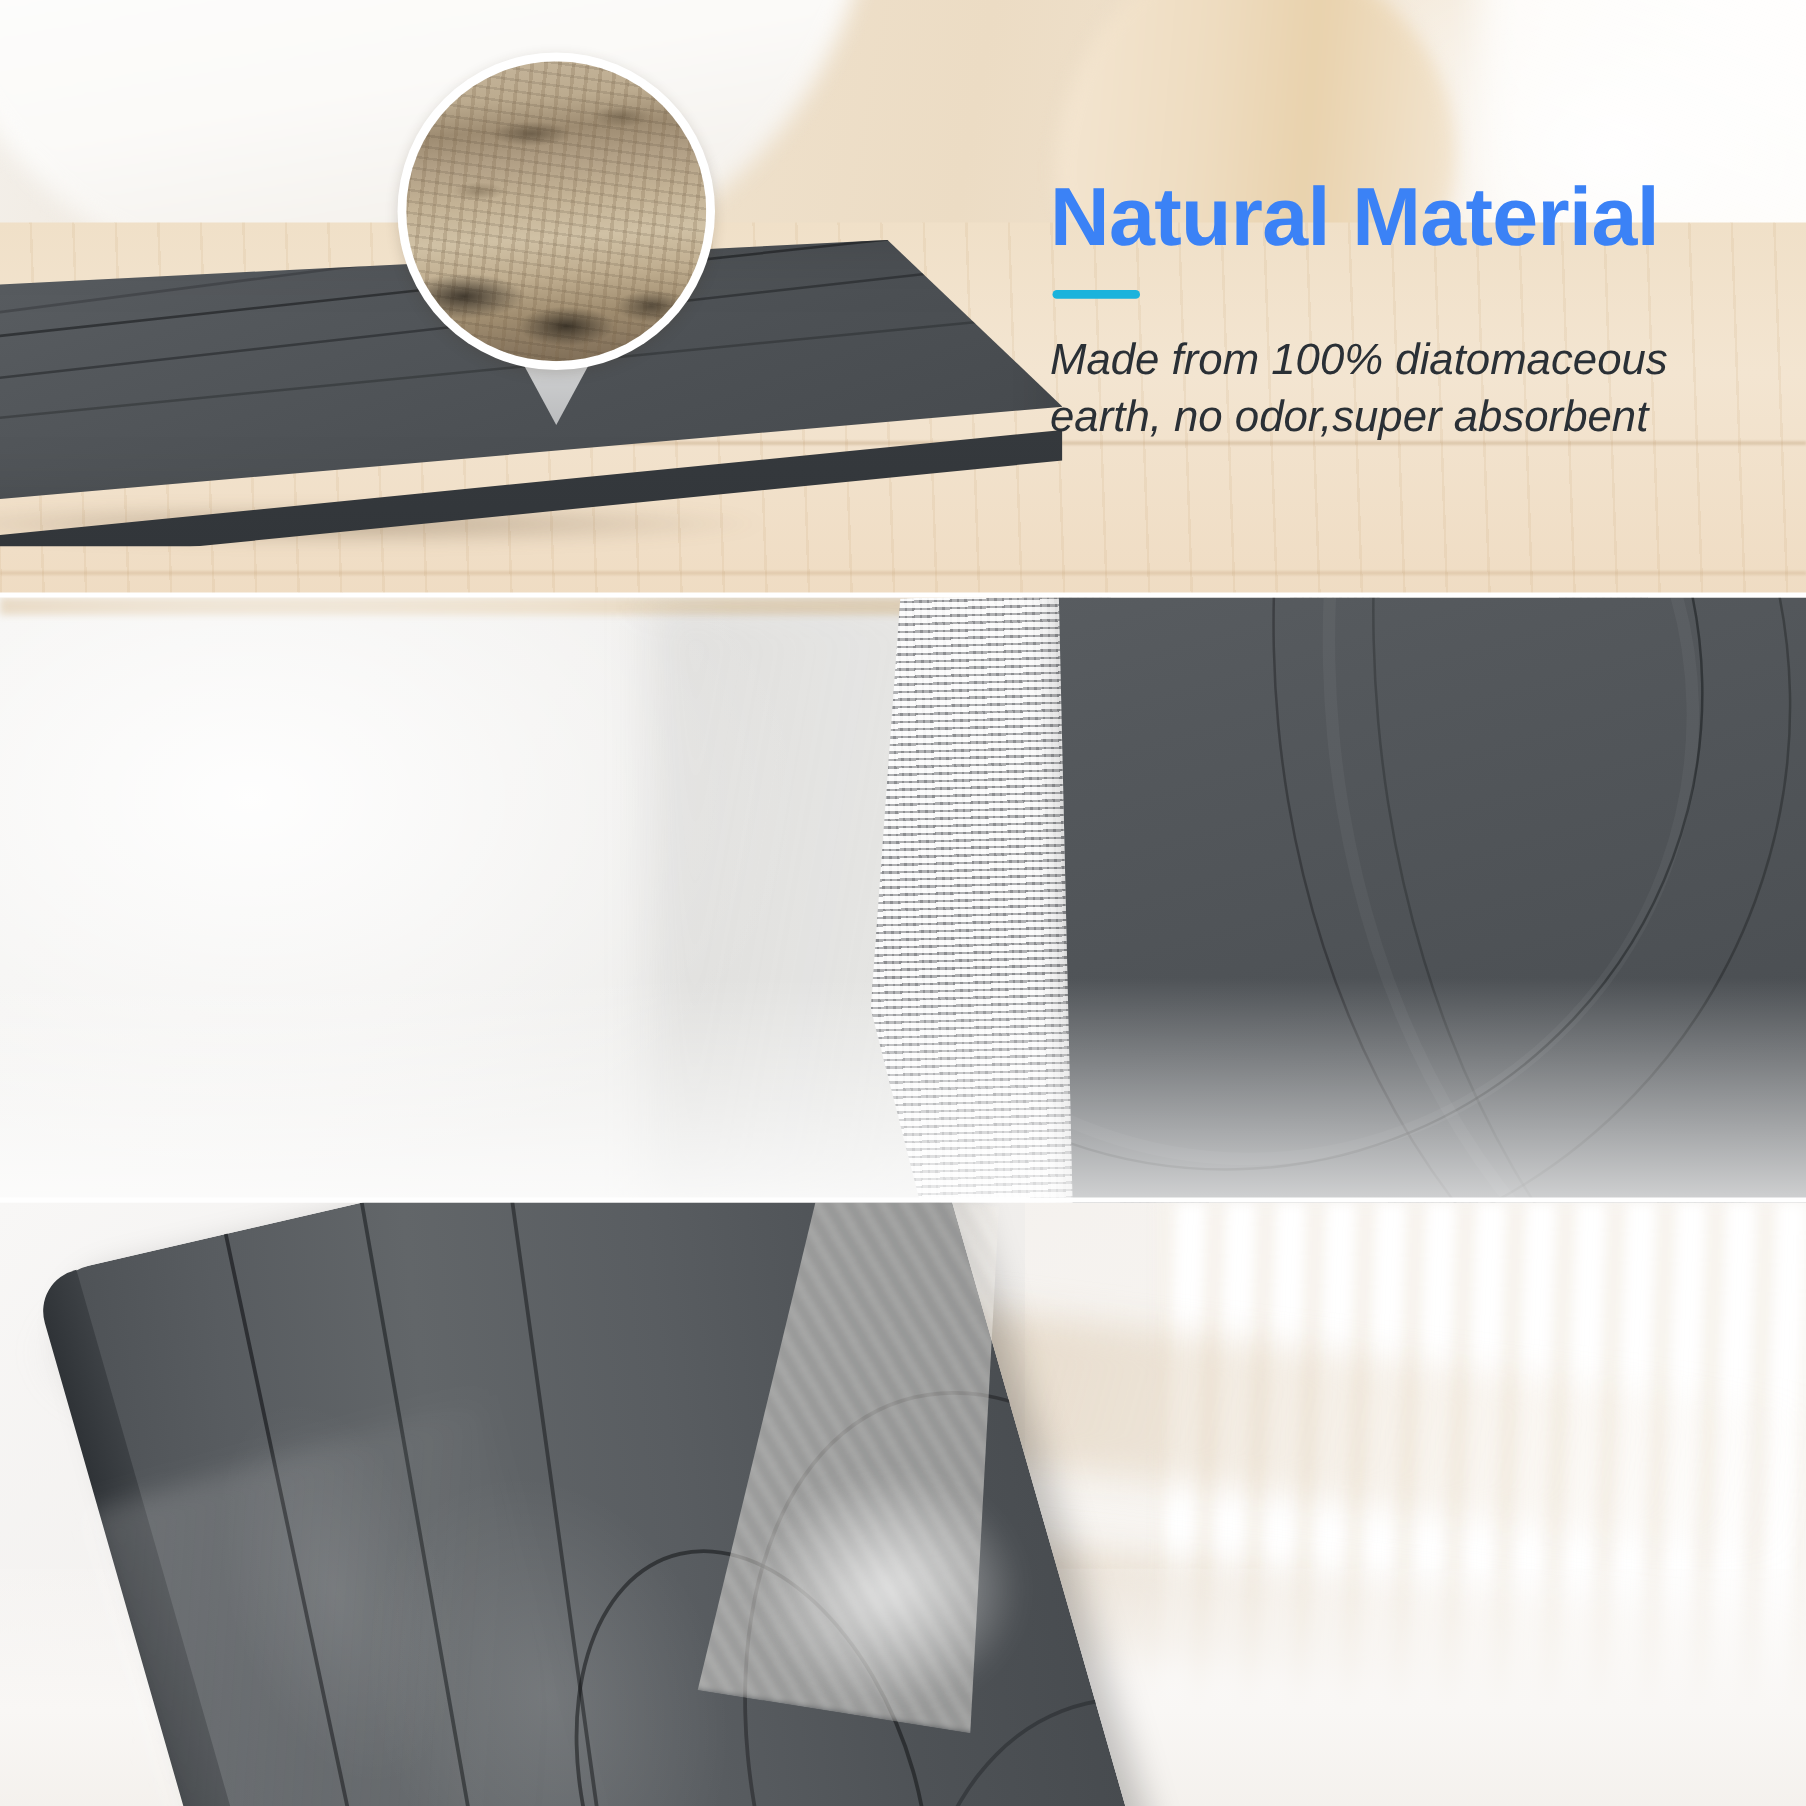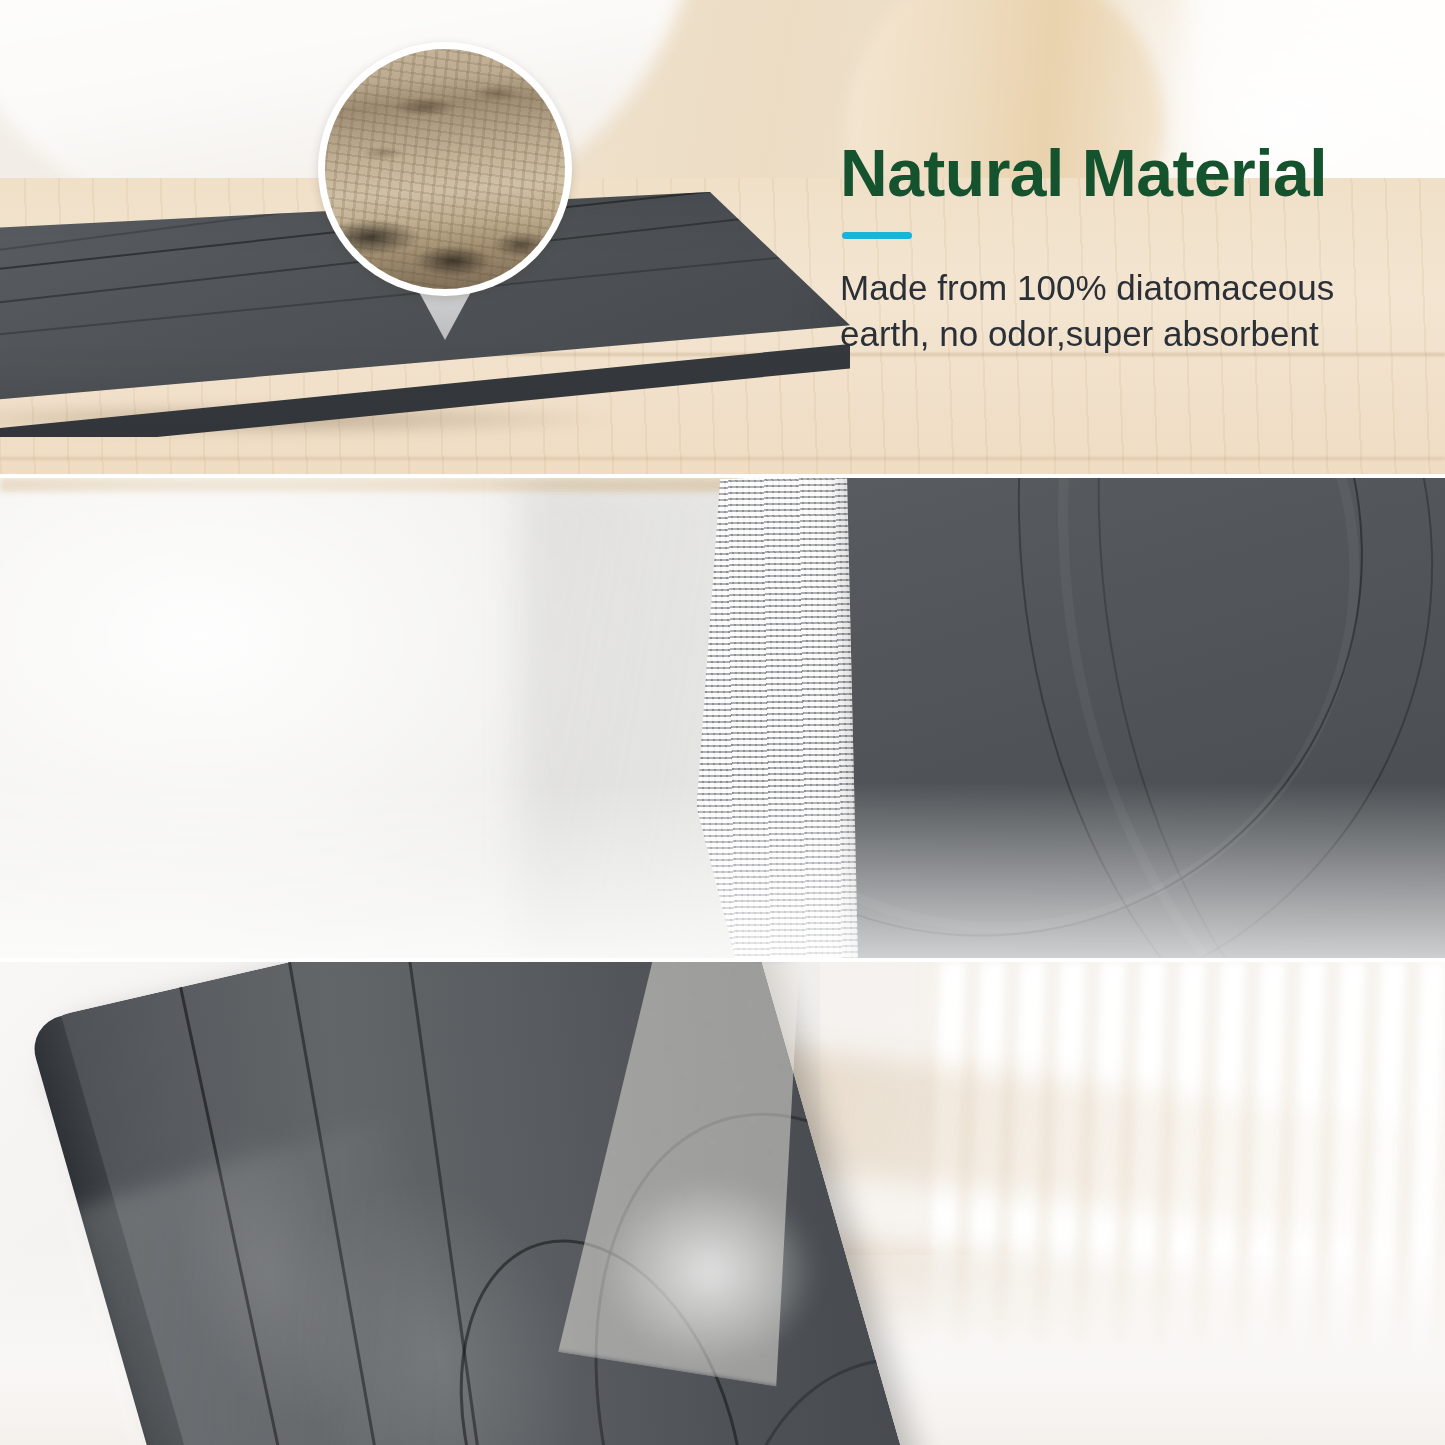--- a/index.html
+++ b/index.html
@@ -21,21 +21,21 @@
     position:absolute;left:0;width:1445px;height:4px;
     background:#ffffff;z-index:60;
   }
   #divider-1{top:474px;}
   #divider-2{top:958px;}
 
   
   .text-block{position:absolute;z-index:40;}
   .headline{
     font-weight:bold;
-    color:#14532d;
+    color:#3b82f6;
     letter-spacing:-0.5px;
     line-height:1.0;
     white-space:nowrap;
     margin:0;
   }
   .accent-bar{
     height:7px;width:70px;border-radius:4px;
     background:#1BB3DC;
   }
   .subtext{
@@ -151,21 +151,21 @@
         #c6b69c 0%, #bcab8f 14%,
         #9e8c72 24%, #b2a086 34%,
         #c4b396 46%, #d0c1a5 58%,
         #c0ae90 70%, #a08d70 82%,
         #8a7860 92%, #7b6a53 100%);
   }
 
   #p1-text{left:840px;top:140px;width:540px;}
   #p1-text .headline{font-size:66px;}
   #p1-text .accent-bar{margin:26px 0 26px 2px;}
-  #p1-text .subtext{font-size:35px;width:510px;}
+  #p1-text .subtext{font-size:35px;width:510px;font-style:italic;}
 
   
   #p2-bg{
     position:absolute;inset:0;
     background:linear-gradient(118deg,#f4f3f1 0%,#f1f0ee 28%,#ebebe9 52%,#e4e4e2 72%,#f0f0ef 100%);
   }
   #p2-woodstrip{
     position:absolute;left:0;top:0;width:1445px;height:14px;
     background:linear-gradient(90deg,#dcc5a3,#e6d3b6 30%,#dcc9ab 60%,#cbb392 100%);
     filter:blur(3px);opacity:.85;

